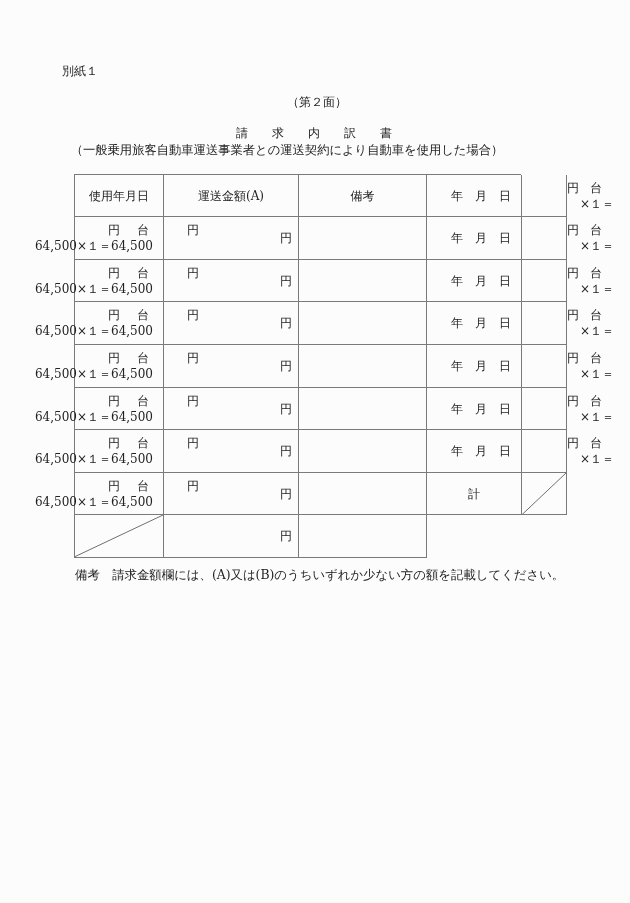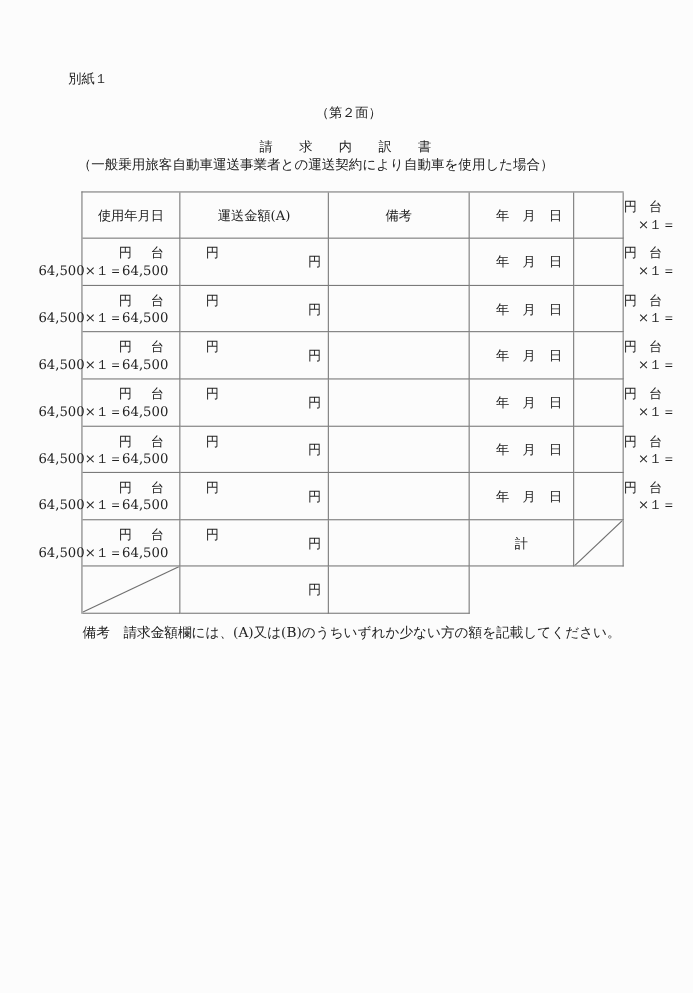--- a/index.html
+++ b/index.html
@@ -20,21 +20,21 @@
 
     #attachment-label { left: 62px; top: 64px; }
     #page-number { left: 0; width: 634px; top: 95px; text-align: center; }
     #doc-title { left: 0; width: 634px; top: 126px; text-align: center; letter-spacing: 6px; }
     #doc-subtitle { left: 0; width: 574px; top: 143px; text-align: center; font-size: 12.3px; }
 
     .grid {
       position: absolute;
       left: 74px;
       top: 174px;
-      width: 493px;
+      width: 447px;
       height: 384px;
       box-sizing: border-box;
       border-top: 1px solid #7a7a7a;
       border-left: 1px solid #7a7a7a;
       display: grid;
       grid-template-columns: 89px 135px 128px 95px 45px;
       grid-template-rows: 42px repeat(8, 42.625px);
     }
     .cell {
       position: relative;

